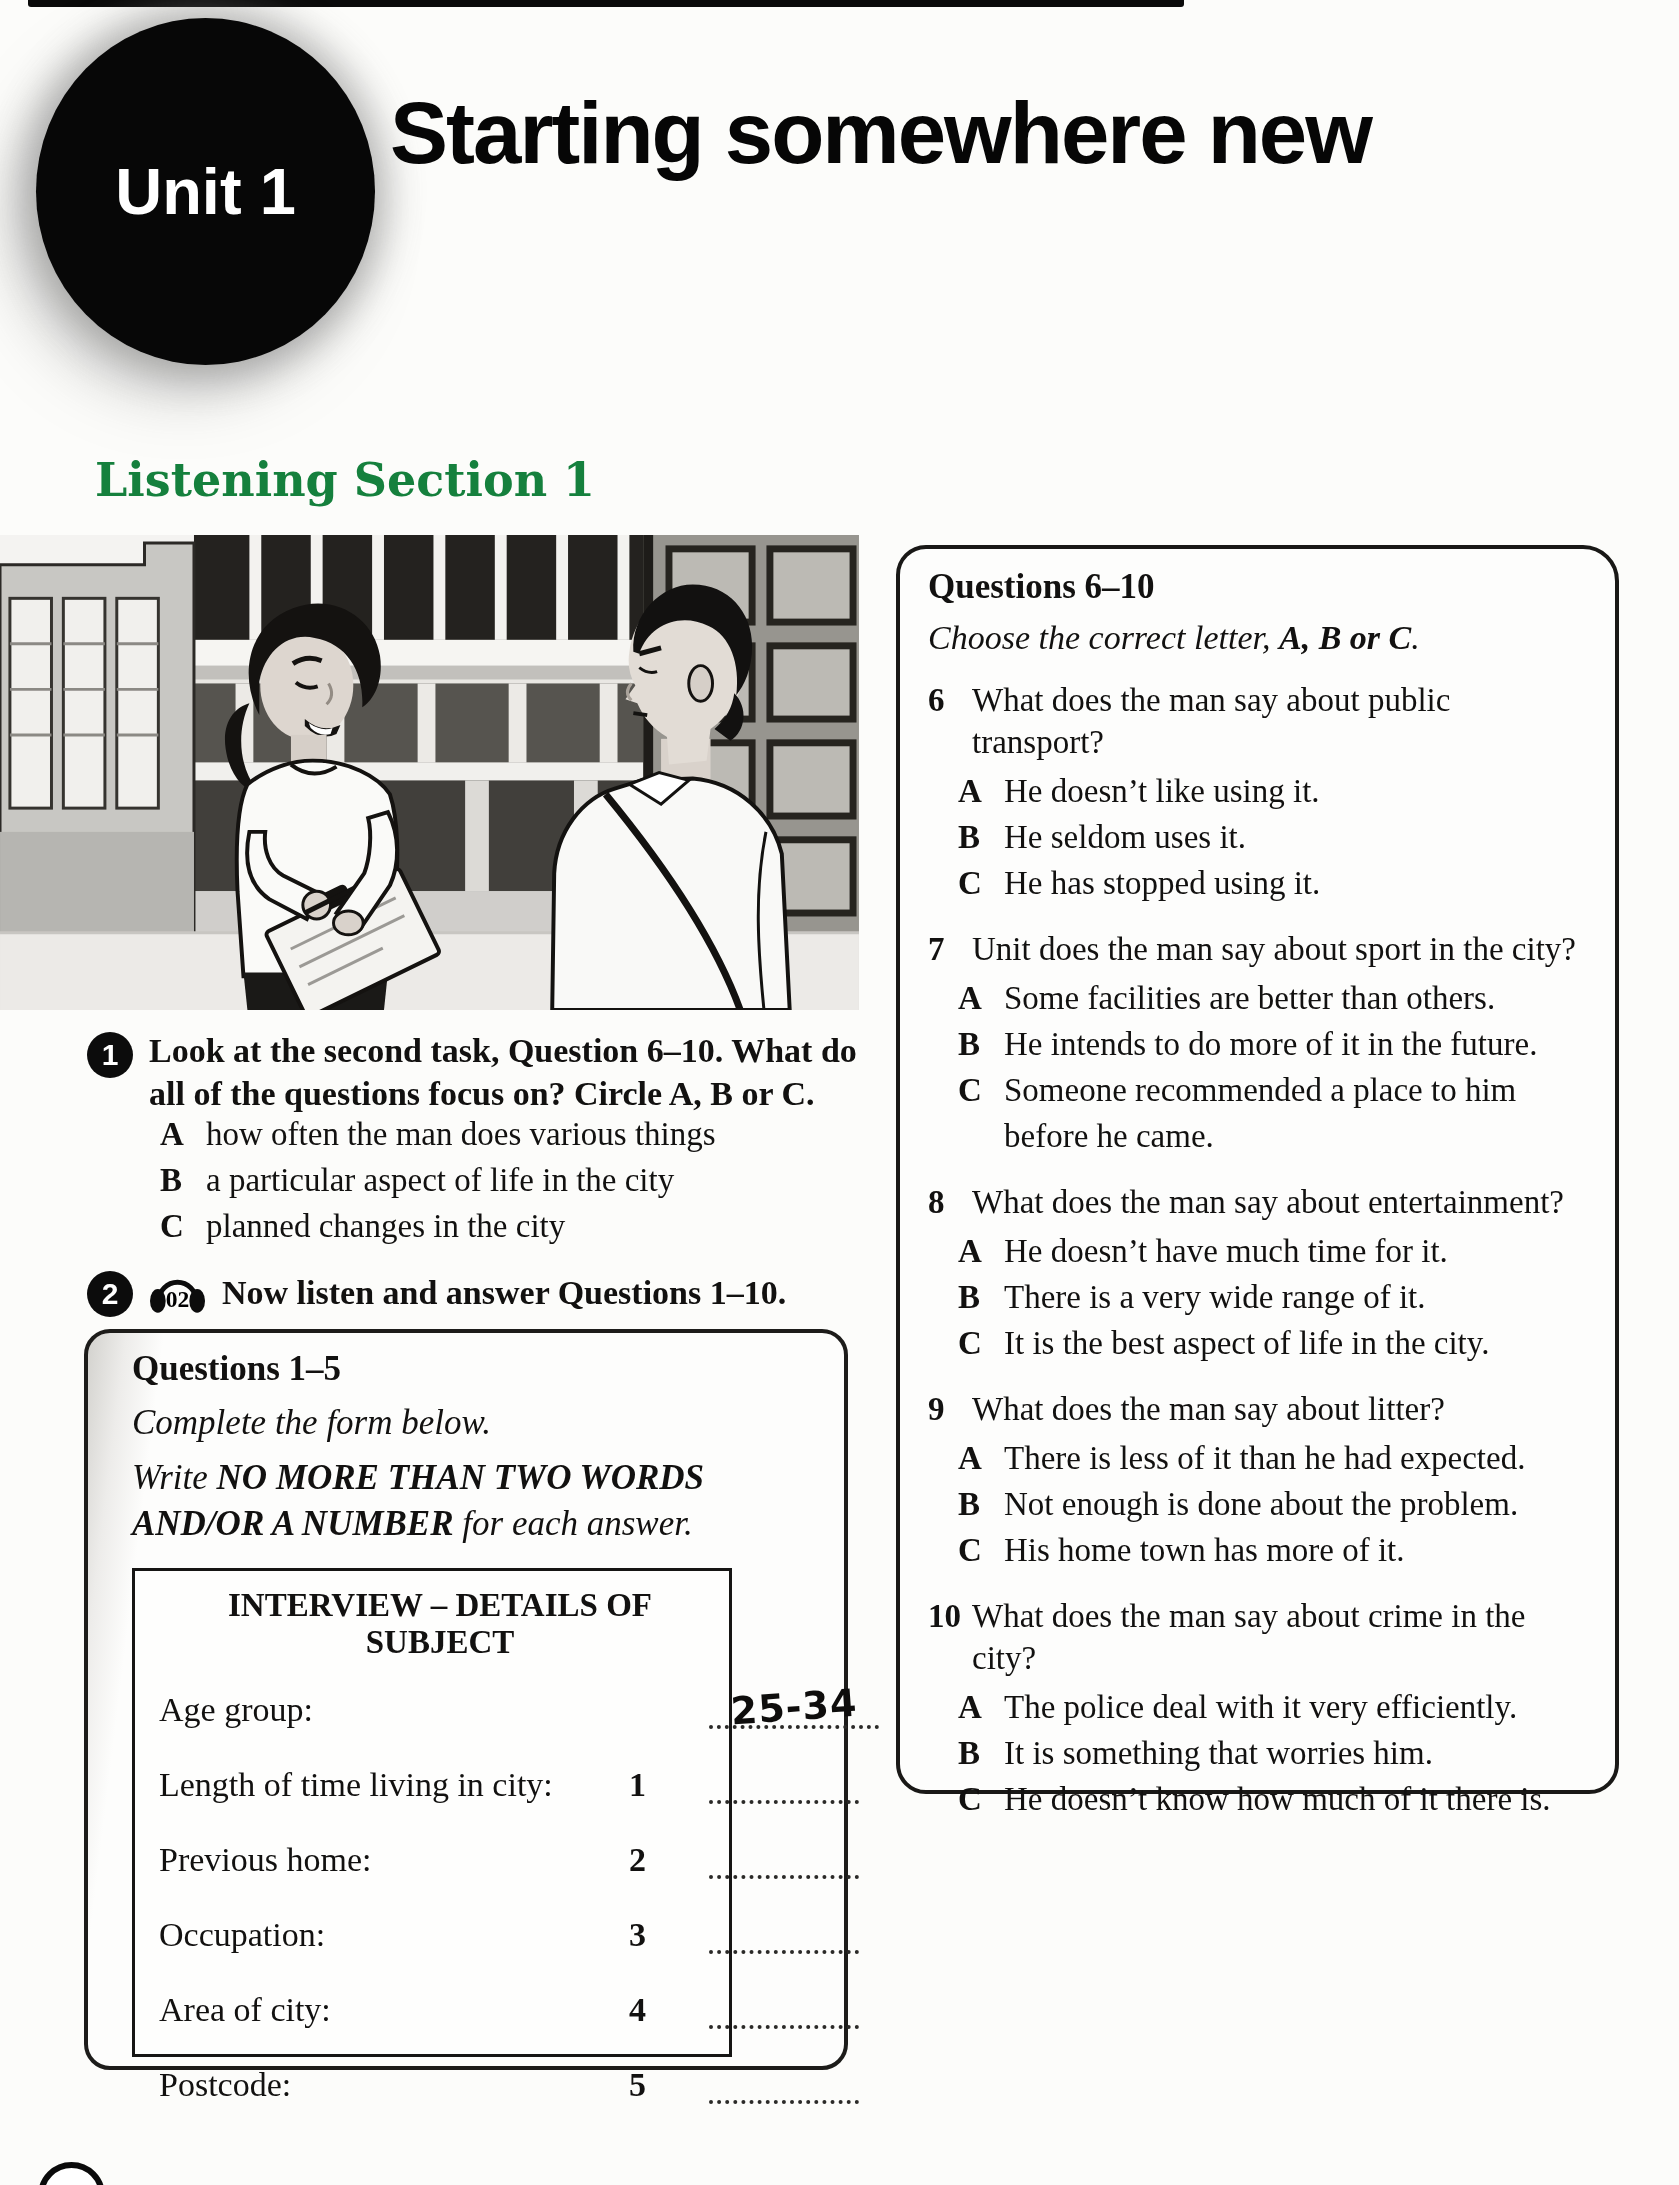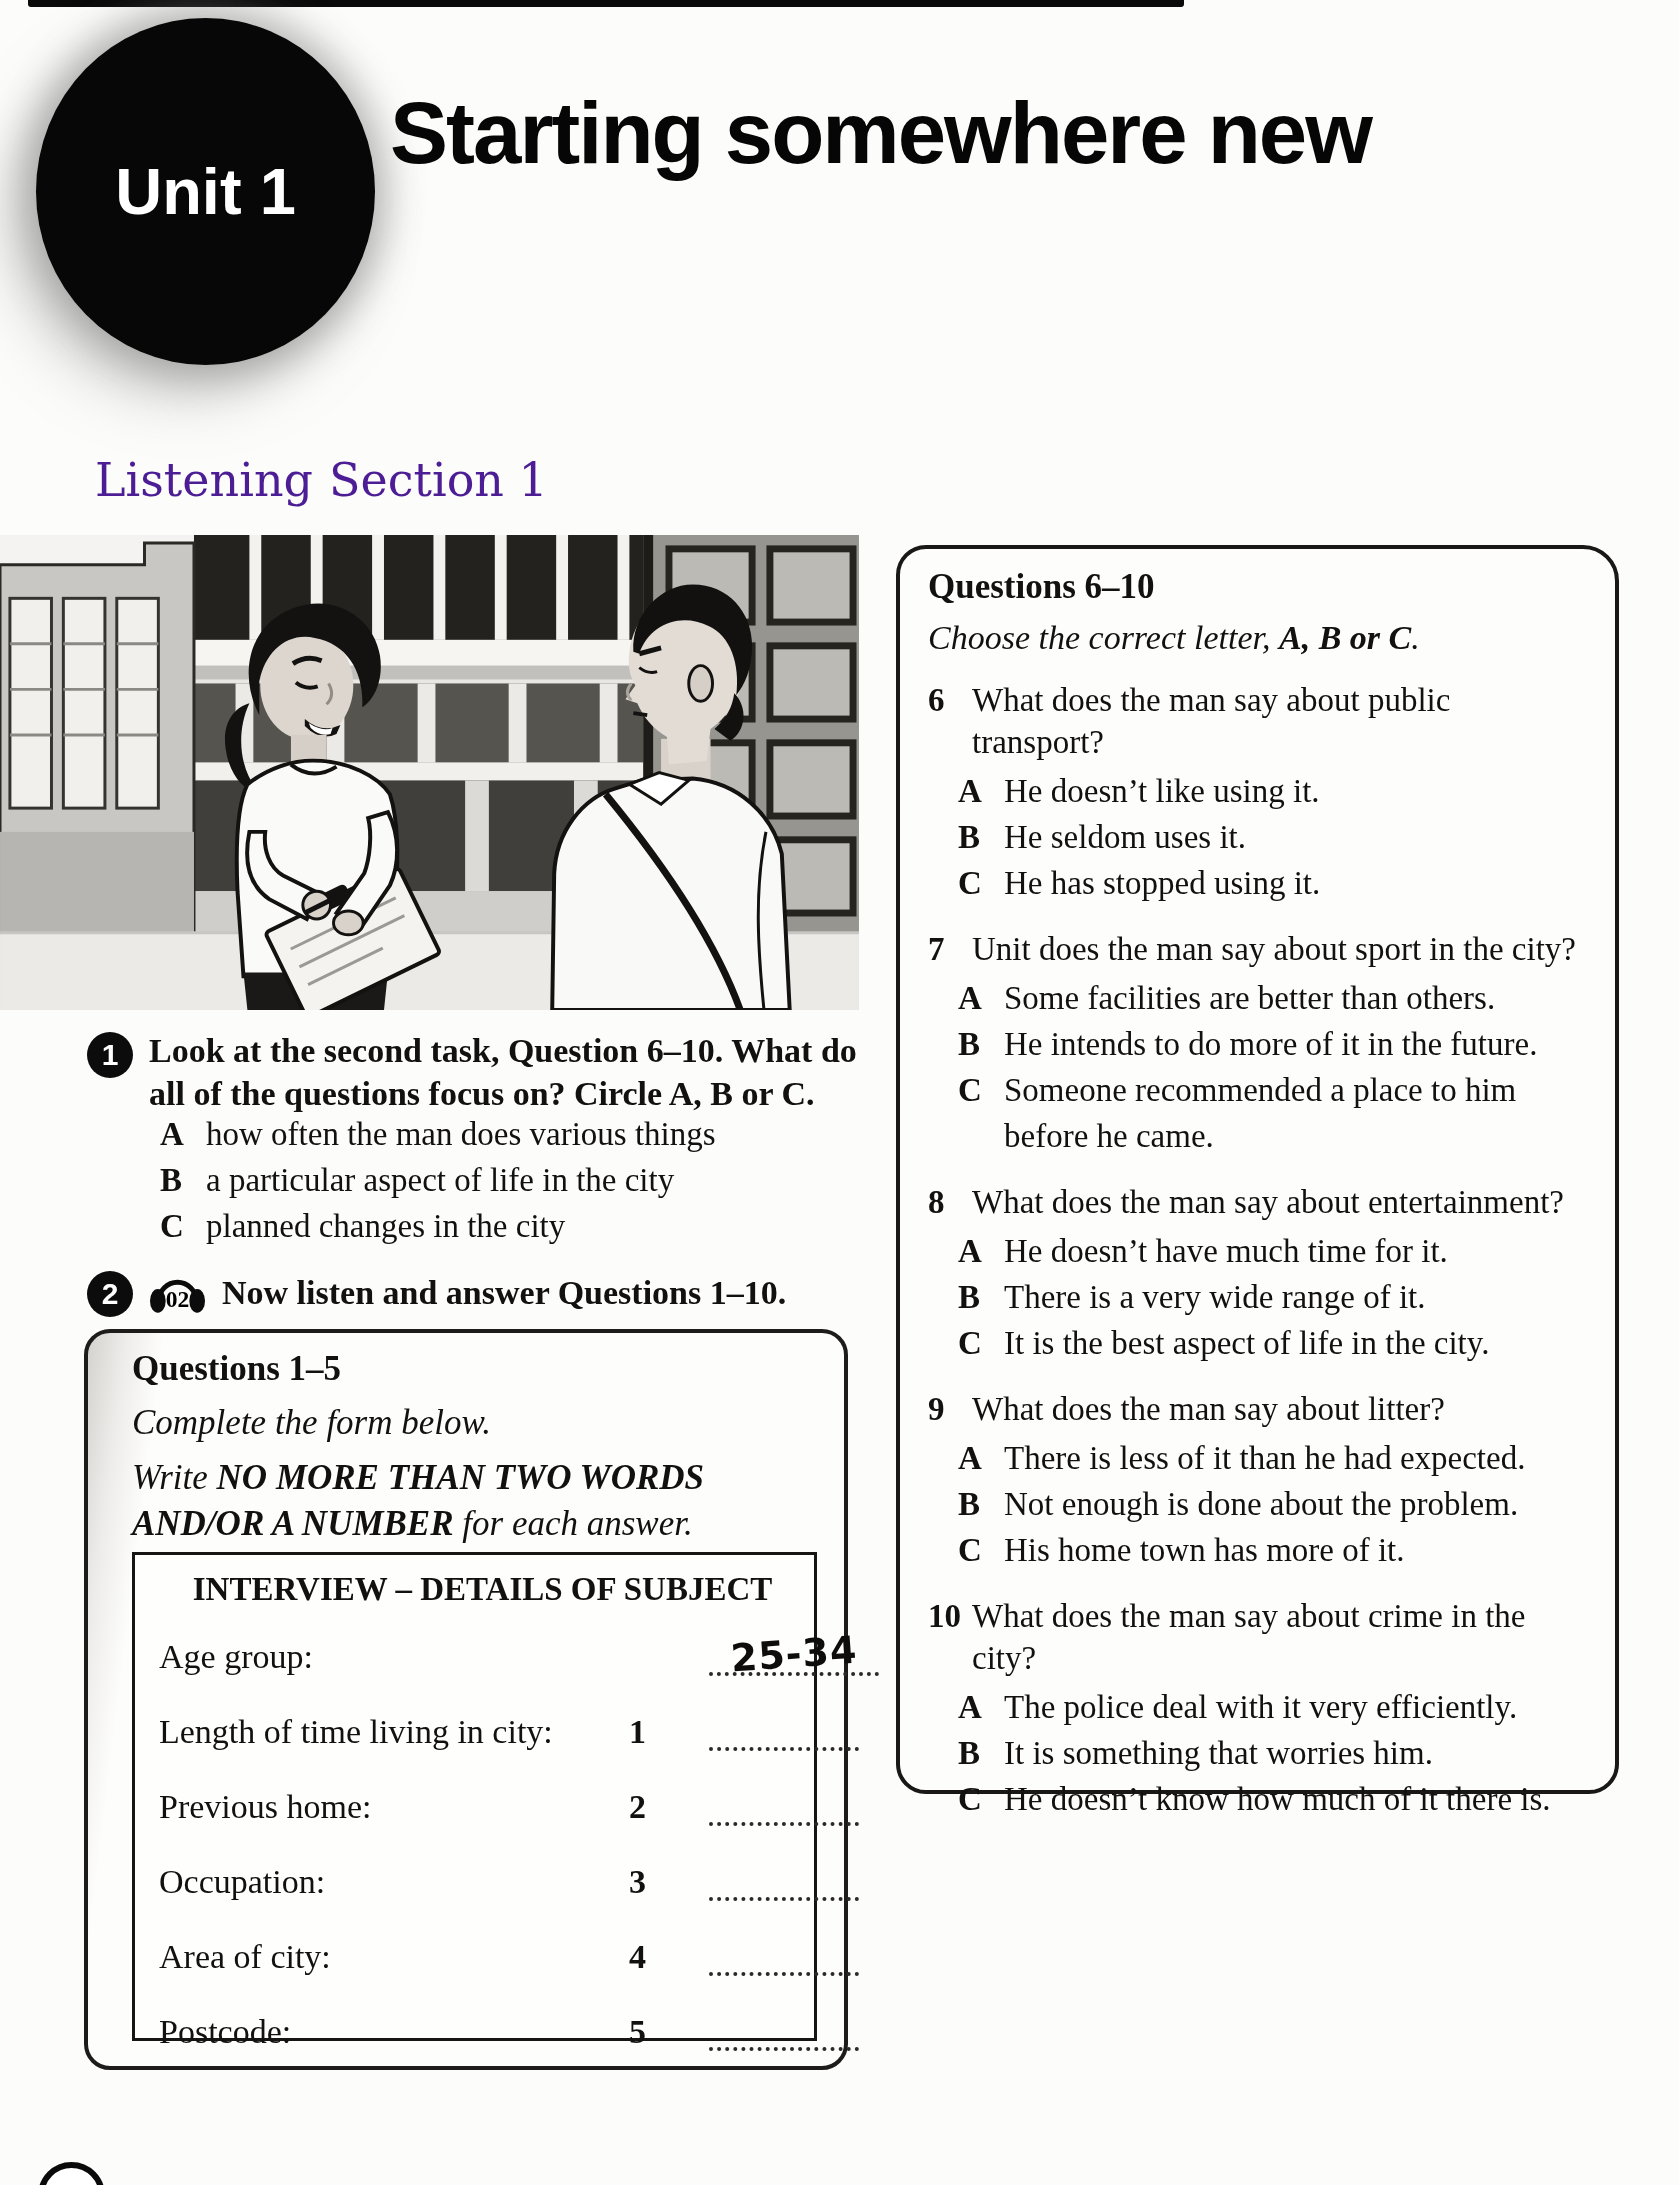--- a/index.html
+++ b/index.html
@@ -22,21 +22,21 @@
     color:#fff; font-family:"Liberation Sans", sans-serif; font-weight:bold;
     font-size:65px; letter-spacing:0;
   }
   .page-title {
     position:absolute; left:390px; top:83px; margin:0;
     font-family:"Liberation Sans", sans-serif; font-weight:bold;
     font-size:87px; letter-spacing:-2px; color:#060606; white-space:nowrap;text-align:right;
   }
   .section-heading {
     position:absolute; left:95px; top:453px; margin:0;
-    font-family:"DejaVu Serif", serif; font-weight:normal; font-size:46px; color:#4c1d95;
+    font-family:"DejaVu Serif", serif; font-weight:bold; font-size:46px; color:#15803d;
   }
   .section-heading .sh-part { margin-left:16px; }
 
   
   .illustration { position:absolute; left:0; top:535px; width:859px; height:475px; }
 
   
   .task { position:absolute; left:87px; display:flex; gap:16px; }
   .task-1 { top:1030px; width:782px; }
   .task-2 { top:1269px; align-items:center; }
@@ -60,21 +60,21 @@
     border:4px solid #1d1c1a; border-radius:26px; box-sizing:border-box;
     background:linear-gradient(97deg, #d3d2ce 0%, #edecea 4.5%, #fdfdfc 9%);
     padding:16px 0 0 44px;
   }
   .q15-box h3 { margin:0; font-size:35px; }
   .q15-instr { margin:14px 0 0 0; font-style:italic; font-size:35px; }
   .q15-write { margin:12px 0 0 0; font-style:italic; font-size:35px; width:649px; line-height:1.3; }
   .q15-write b { font-weight:bold; }
 
   .form-box {
-    margin-top:6px; width:685px; height:489px; box-sizing:border-box;
+    margin-top:22px; width:600px; height:489px; box-sizing:border-box;
     border:3px solid #161514; background:#fefefd; padding:16px 8px 0 24px;
   }
   .form-title { text-align:center; font-weight:bold; font-size:33px; margin-bottom:24px; }
   .form-row { display:flex; align-items:flex-end; margin-bottom:31px; font-size:34px;gap:44px; }
   .form-label { flex:0 0 426px; }
   .form-num { flex:0 0 36px; font-weight:bold; }
   .answer-line { position:relative; flex:0 0 150px; height:40px; border-bottom:4px dotted #2b2a28; }
   .answer-line.wide { flex-basis:170px; }
   .handwritten {
     position:absolute; left:50%; bottom:-4px; transform:translateX(-50%) rotate(-4deg);

